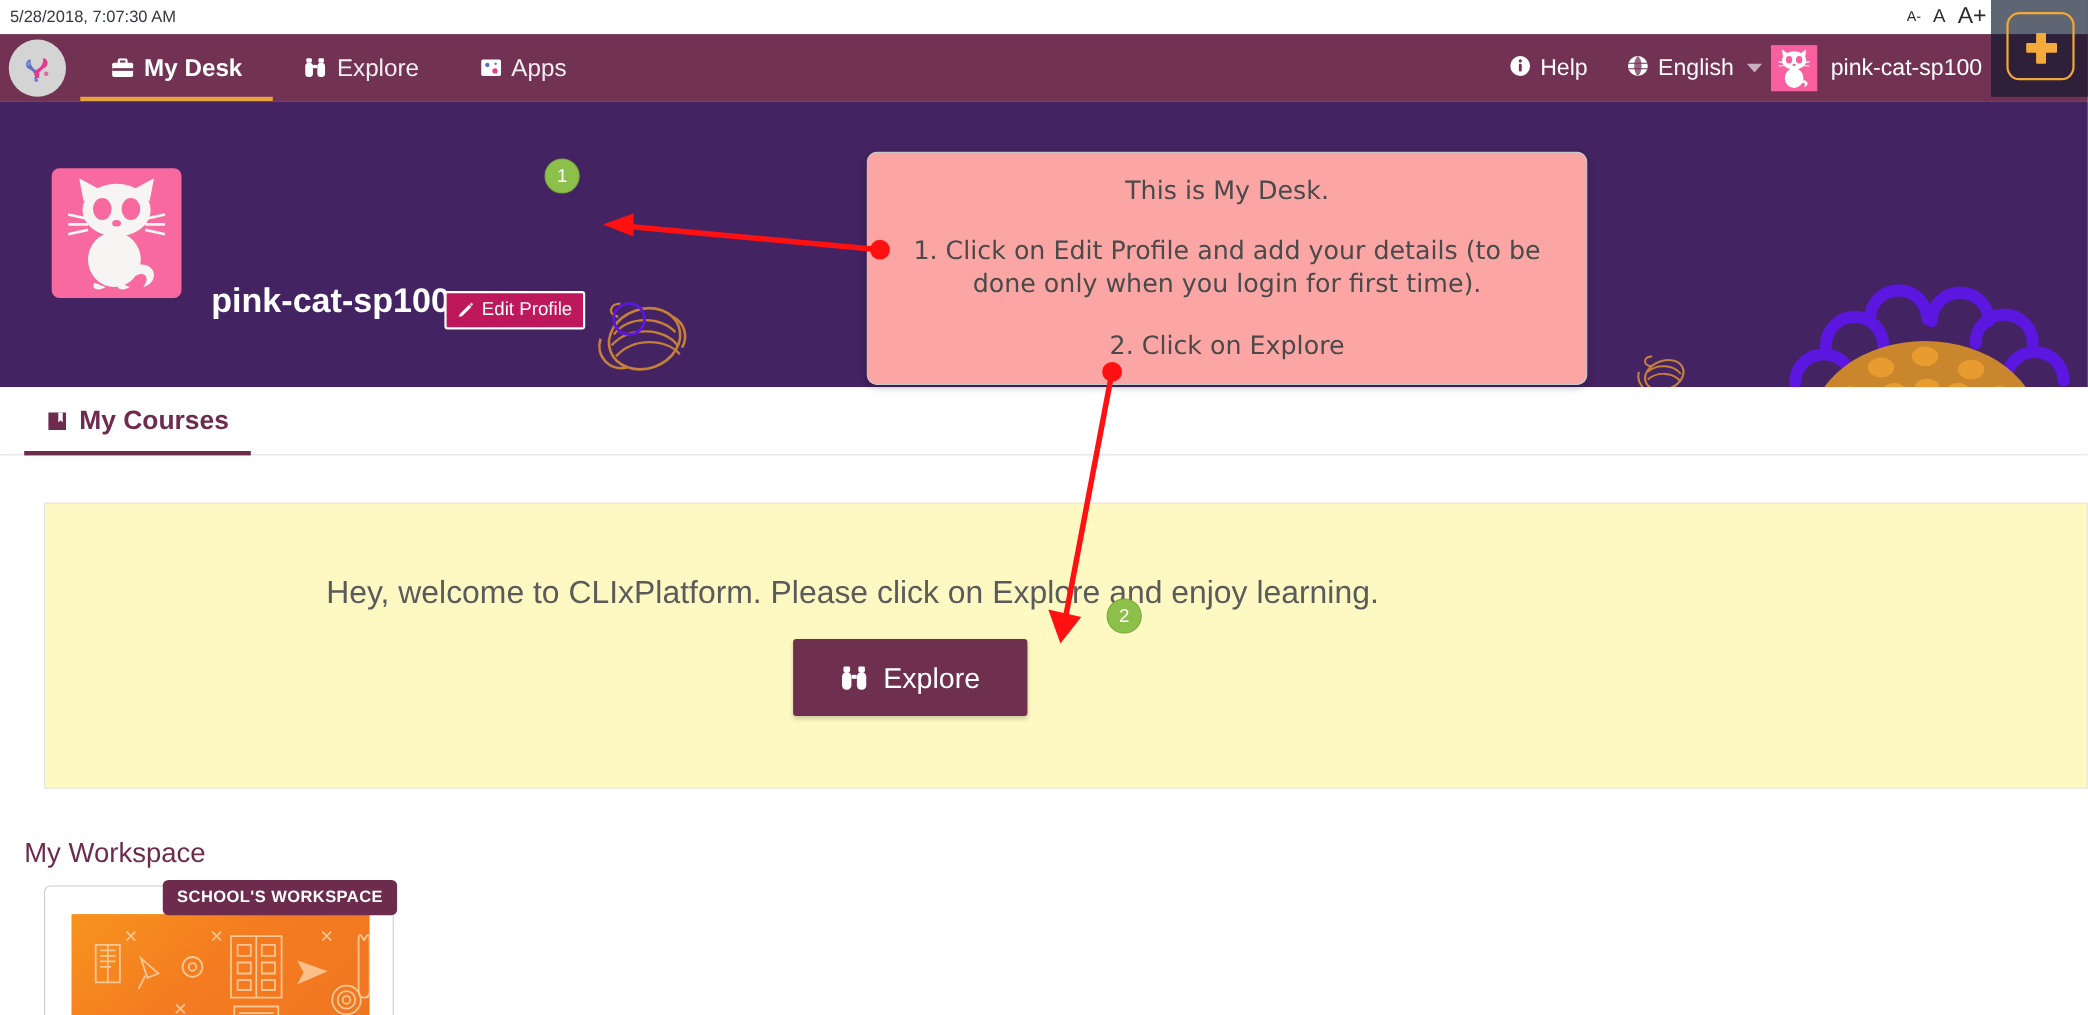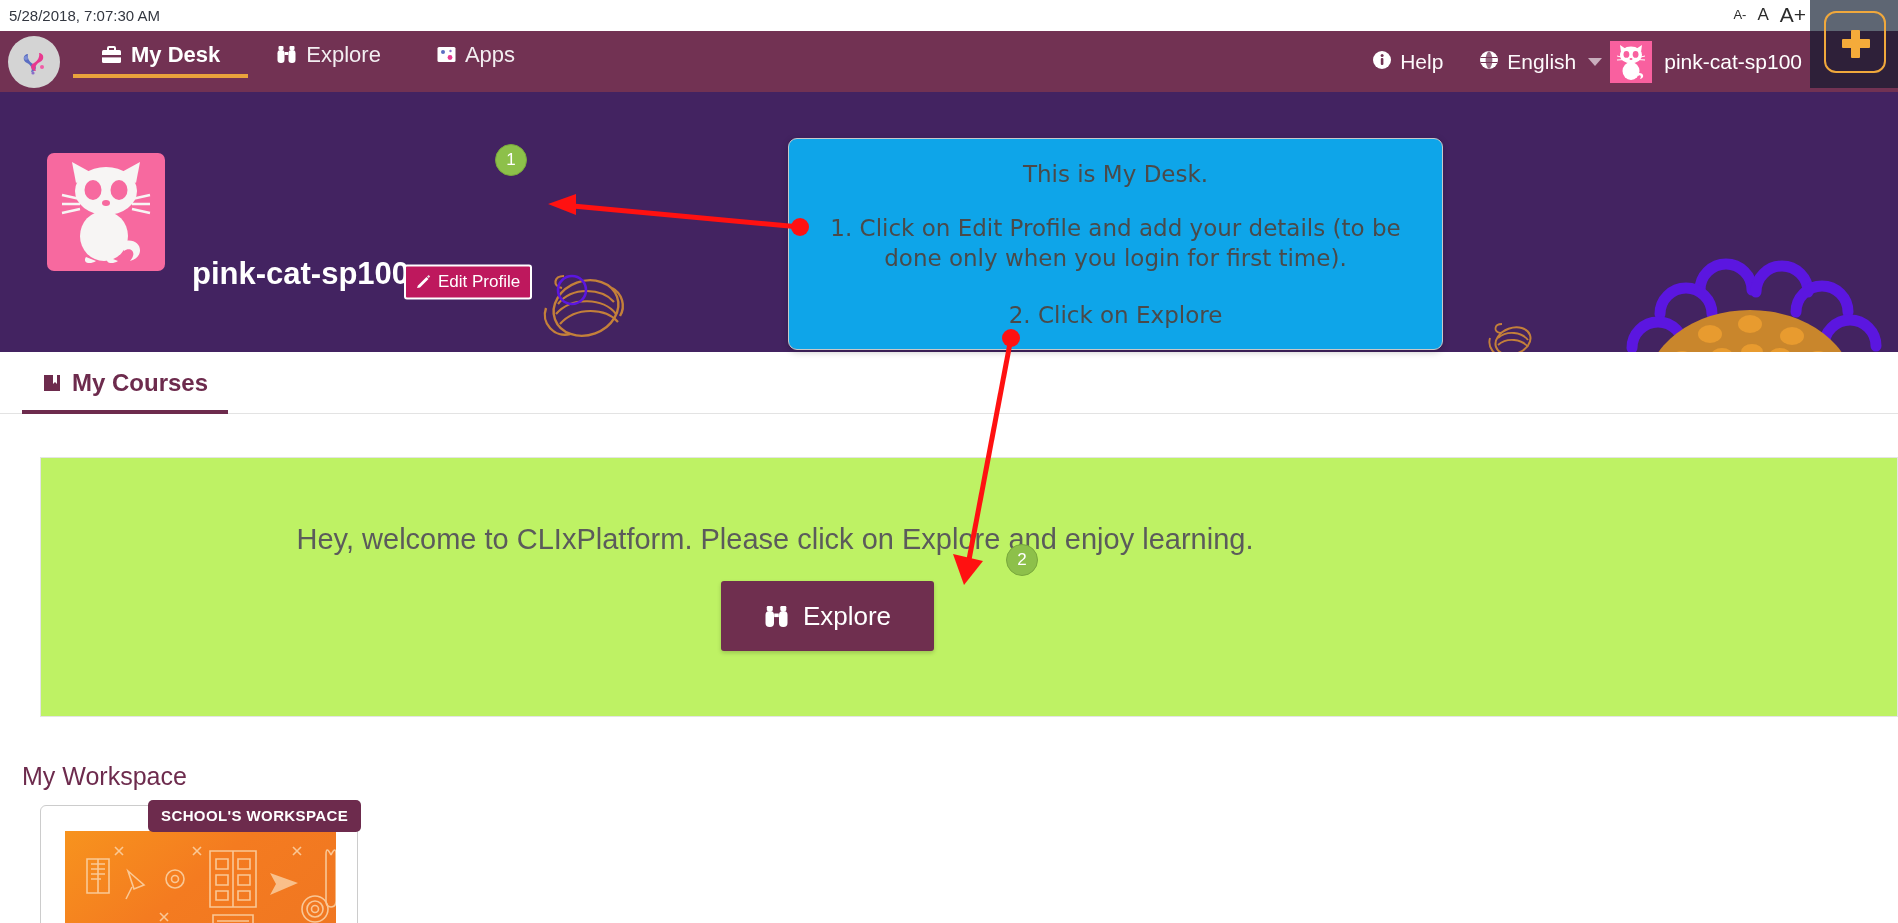--- a/index.html
+++ b/index.html
@@ -61,21 +61,21 @@
     width: 52px; height: 52px; border-radius: 50%;
     background: #d4d4d4;
     display: flex; align-items: center; justify-content: center;
   }
   .nav-left {
     position: absolute; left: 73px; top: 0; height: 61px;
     display: flex; align-items: stretch;
   }
   .nav-item {
     display: flex; align-items: center; gap: 9px;
-    padding: 0 28px; height: 47px;
+    padding: 0 28px; height: 61px;
     color: #f3eef1; font-size: 22px;
     cursor: pointer; position: relative;
   }
   .nav-item.active { font-weight: bold; color: #ffffff; }
   .nav-item.active::after {
     content: ""; position: absolute; left: 0; bottom: 0;
     width: 100%; height: 4px; background: #e9a33c;
   }
   .nav-right {
     position: absolute; right: 88px; top: 0; height: 61px;
@@ -131,21 +131,21 @@
     background: #8dc04a; border: 1px solid #79a83c;
     color: #ffffff; font-size: 17px;
     display: flex; align-items: center; justify-content: center;
     z-index: 40;
   }
 
   
   .callout {
     position: absolute; left: 788px; top: 138px;
     width: 655px; height: 212px;
-    background: #0ea5e9; border: 1px solid #c8c8c8; border-radius: 9px;
+    background: #fca5a5; border: 1px solid #c8c8c8; border-radius: 9px;
     box-shadow: 0 2px 7px rgba(0,0,0,0.22);
     z-index: 30;
     padding: 20px 22px 0 22px;
     text-align: center;
     color: #4a4a4a; font-size: 23px; line-height: 1.33;
     font-family: "DejaVu Sans", sans-serif;
   }
   .callout p { margin-bottom: 23px; }
   .callout .c-l1 { margin-bottom: 26px; }
 
@@ -170,21 +170,21 @@
     content: ""; position: absolute; left: 0; bottom: 0;
     width: 100%; height: 4px; background: #6d2b4d;
   }
   .tab-courses { left: 22px; padding: 0 20px; }
   .tab-progress { left: 248px; padding: 0 18px; }
 
   
   .welcome-card {
     position: absolute; left: 40px; top: 457px;
     width: 1858px; height: 260px;
-    background: #bef264; border: 1px solid #e4e4e4;
+    background: #fef9c3; border: 1px solid #e4e4e4;
   }
   .welcome-text {
     position: absolute; left: 0; top: 65px; width: 1468px;
     text-align: center;
     font-size: 29px; color: #5b5b5b;
   }
   .explore-btn {
     position: absolute; left: 680px; top: 123px;
     width: 213px; height: 70px;
     background: #6f2f4f; border: none; border-radius: 3px;

